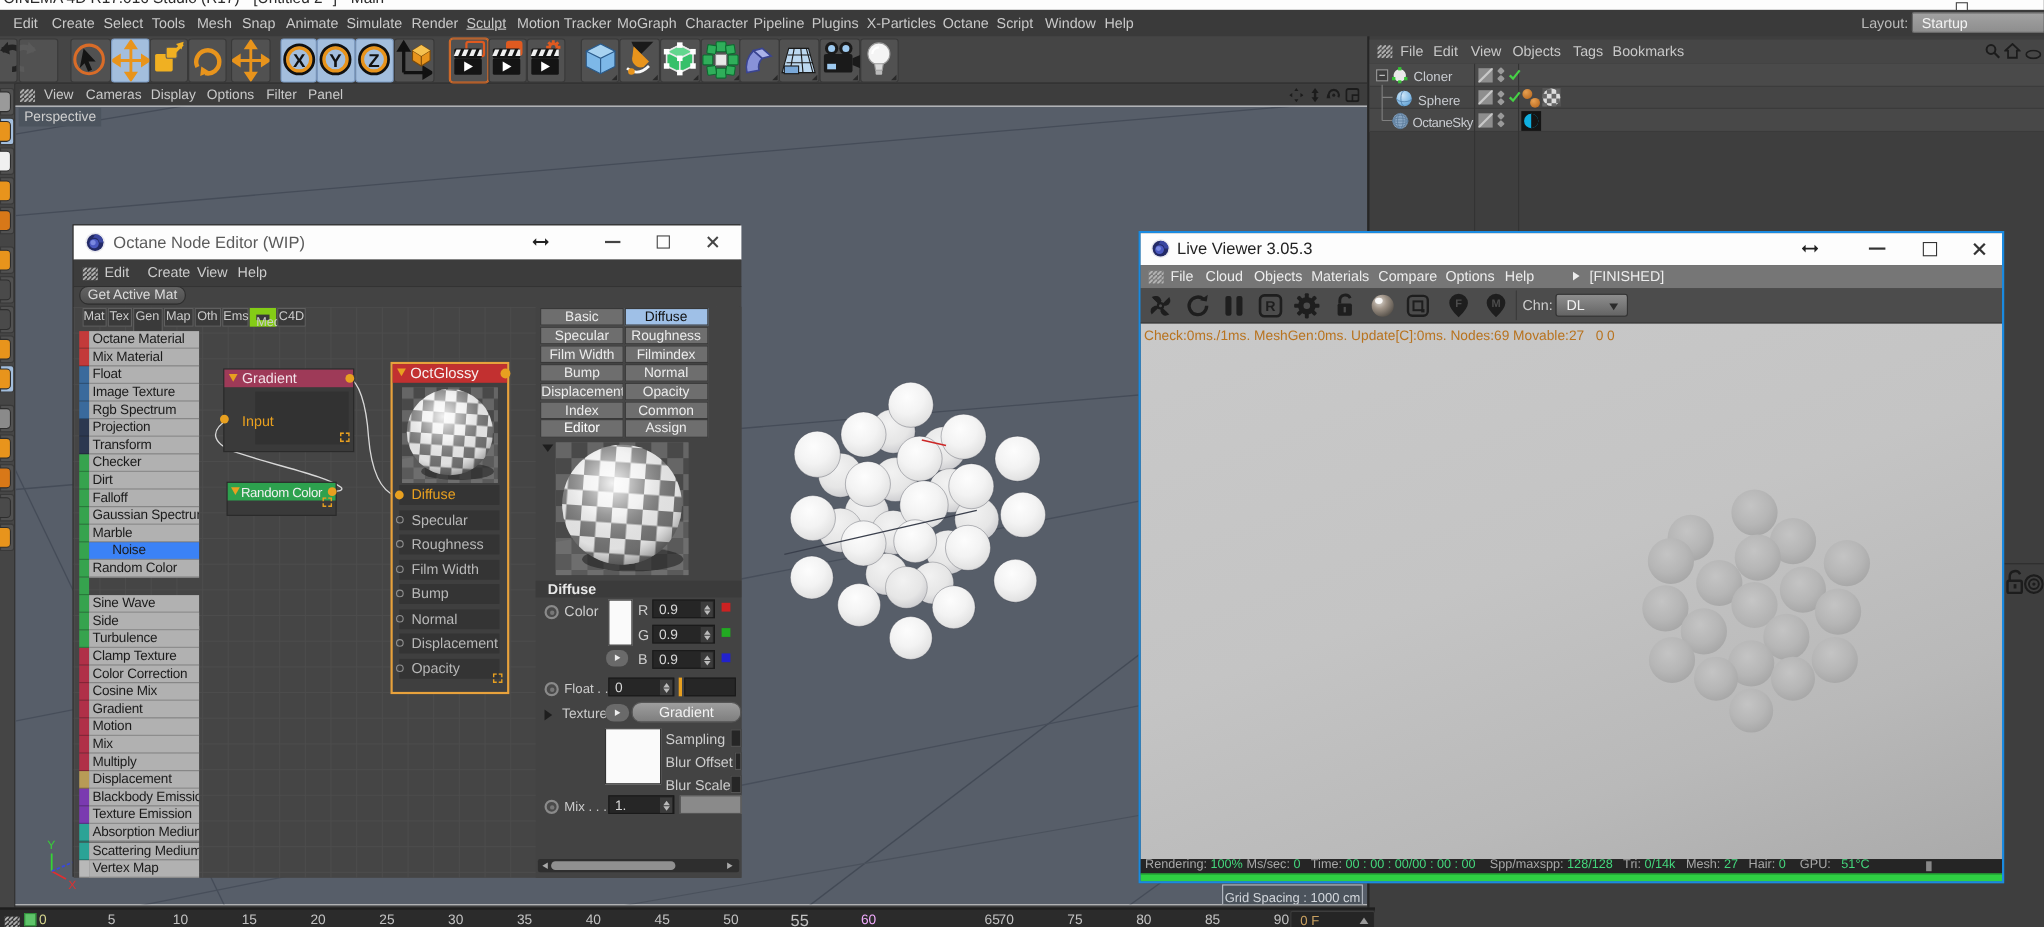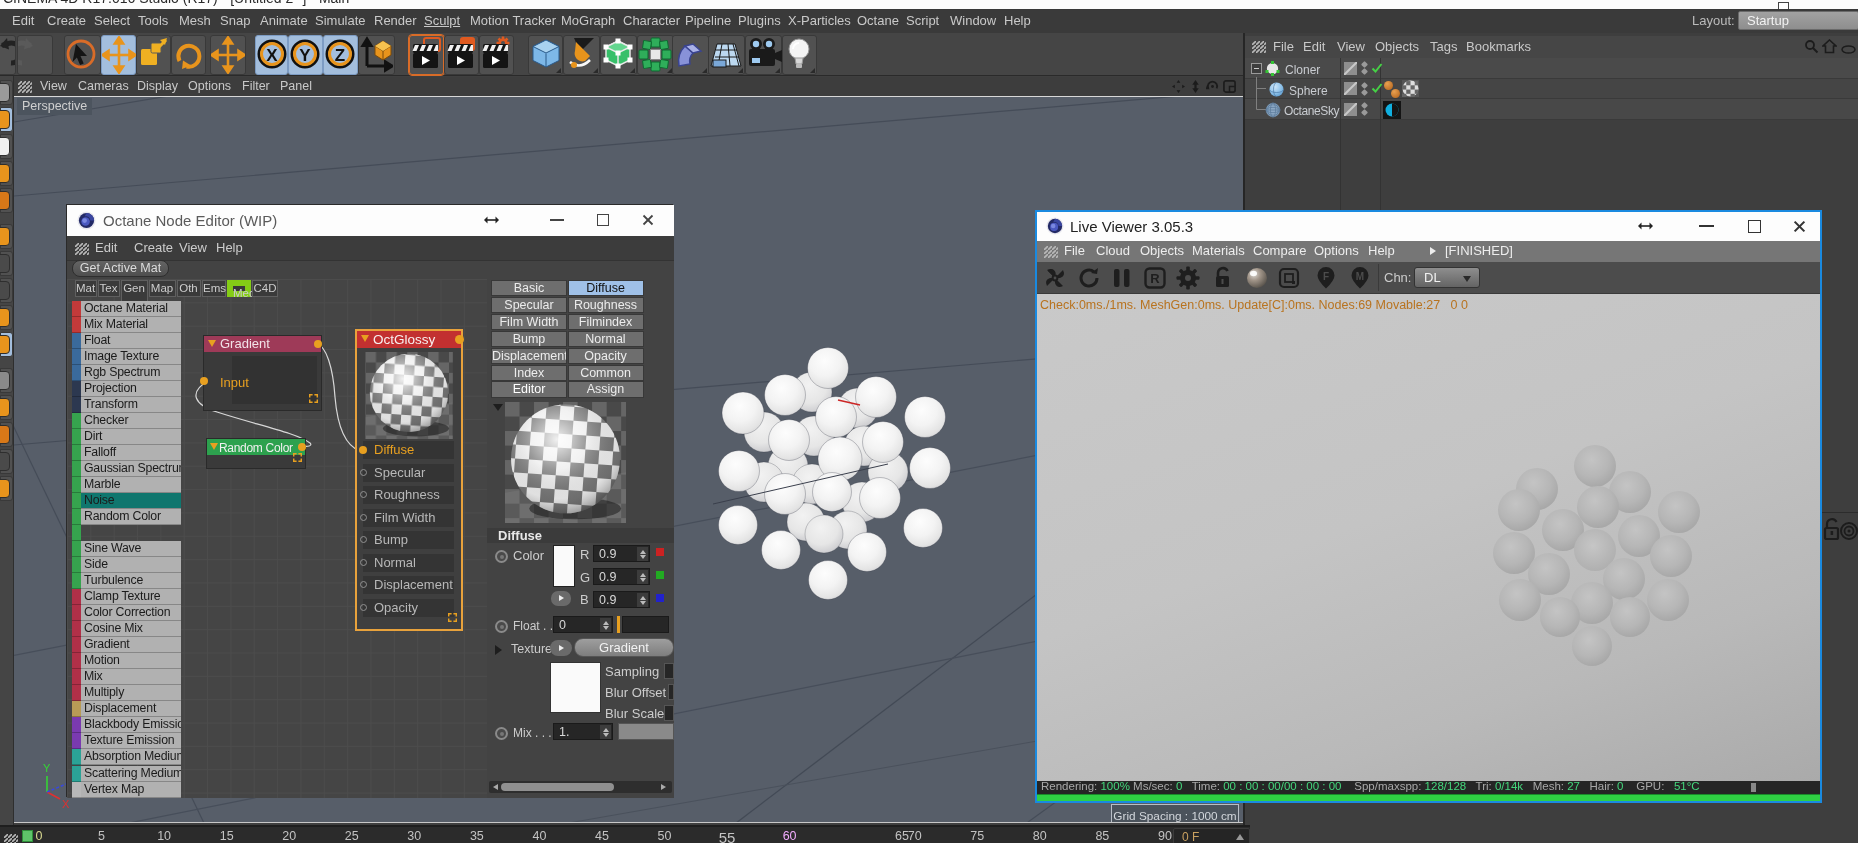--- a/index.html
+++ b/index.html
@@ -610,21 +610,21 @@
     <div style="position:absolute;left:14px;top:207.8px;width:100px;height:16px;background:#b1b1b1;border-bottom:1px solid #878787;font-size:12.3px;color:#1b1b1b;line-height:15.5px;padding-left:3px;letter-spacing:-0.2px;overflow:hidden;white-space:nowrap;">Checker</div>
     <div style="position:absolute;left:4.5px;top:223.8px;width:9.5px;height:16px;background:#36a34e;border-bottom:1px solid rgba(0,0,0,0.25);"></div>
     <div style="position:absolute;left:14px;top:223.8px;width:100px;height:16px;background:#b1b1b1;border-bottom:1px solid #878787;font-size:12.3px;color:#1b1b1b;line-height:15.5px;padding-left:3px;letter-spacing:-0.2px;overflow:hidden;white-space:nowrap;">Dirt</div>
     <div style="position:absolute;left:4.5px;top:239.9px;width:9.5px;height:16px;background:#36a34e;border-bottom:1px solid rgba(0,0,0,0.25);"></div>
     <div style="position:absolute;left:14px;top:239.9px;width:100px;height:16px;background:#b1b1b1;border-bottom:1px solid #878787;font-size:12.3px;color:#1b1b1b;line-height:15.5px;padding-left:3px;letter-spacing:-0.2px;overflow:hidden;white-space:nowrap;">Falloff</div>
     <div style="position:absolute;left:4.5px;top:255.9px;width:9.5px;height:16px;background:#36a34e;border-bottom:1px solid rgba(0,0,0,0.25);"></div>
     <div style="position:absolute;left:14px;top:255.9px;width:100px;height:16px;background:#b1b1b1;border-bottom:1px solid #878787;font-size:12.3px;color:#1b1b1b;line-height:15.5px;padding-left:3px;letter-spacing:-0.2px;overflow:hidden;white-space:nowrap;">Gaussian Spectrum</div>
     <div style="position:absolute;left:4.5px;top:271.9px;width:9.5px;height:16px;background:#36a34e;border-bottom:1px solid rgba(0,0,0,0.25);"></div>
     <div style="position:absolute;left:14px;top:271.9px;width:100px;height:16px;background:#b1b1b1;border-bottom:1px solid #878787;font-size:12.3px;color:#1b1b1b;line-height:15.5px;padding-left:3px;letter-spacing:-0.2px;overflow:hidden;white-space:nowrap;">Marble</div>
     <div style="position:absolute;left:4.5px;top:288.0px;width:9.5px;height:16px;background:#36a34e;border-bottom:1px solid rgba(0,0,0,0.25);"></div>
-    <div style="position:absolute;left:14px;top:288.0px;width:100px;height:16px;background:#0f766e;border-bottom:1px solid #878787;font-size:12.3px;color:#1b1b1b;line-height:15.5px;padding-left:3px;letter-spacing:-0.2px;overflow:hidden;white-space:nowrap;">Noise</div>
+    <div style="position:absolute;left:14px;top:288.0px;width:100px;height:16px;background:#3b82f6;border-bottom:1px solid #878787;font-size:12.3px;color:#1b1b1b;line-height:15.5px;padding-left:21px;letter-spacing:-0.2px;overflow:hidden;white-space:nowrap;">Noise</div>
     <div style="position:absolute;left:4.5px;top:304.0px;width:9.5px;height:16px;background:#36a34e;border-bottom:1px solid rgba(0,0,0,0.25);"></div>
     <div style="position:absolute;left:14px;top:304.0px;width:100px;height:16px;background:#b1b1b1;border-bottom:1px solid #878787;font-size:12.3px;color:#1b1b1b;line-height:15.5px;padding-left:3px;letter-spacing:-0.2px;overflow:hidden;white-space:nowrap;">Random Color</div>
     <div style="position:absolute;left:4.5px;top:320.0px;width:9.5px;height:16px;background:#36a34e;border-bottom:1px solid rgba(0,0,0,0.25);"></div>
     <div style="position:absolute;left:14px;top:320.0px;width:100px;height:16px;background:#b1b1b1;border-bottom:4px solid #ffffff;font-size:12.3px;color:#4c1d95;line-height:15.5px;padding-left:3px;letter-spacing:-0.2px;overflow:hidden;white-space:nowrap;margin-top:32px;">Ridged Fractal</div>
     <div style="position:absolute;left:4.5px;top:336.1px;width:9.5px;height:16px;background:#36a34e;border-bottom:1px solid rgba(0,0,0,0.25);"></div>
     <div style="position:absolute;left:14px;top:336.1px;width:100px;height:16px;background:#b1b1b1;border-bottom:1px solid #878787;font-size:12.3px;color:#1b1b1b;line-height:15.5px;padding-left:3px;letter-spacing:-0.2px;overflow:hidden;white-space:nowrap;">Sine Wave</div>
     <div style="position:absolute;left:4.5px;top:352.1px;width:9.5px;height:16px;background:#36a34e;border-bottom:1px solid rgba(0,0,0,0.25);"></div>
     <div style="position:absolute;left:14px;top:352.1px;width:100px;height:16px;background:#b1b1b1;border-bottom:1px solid #878787;font-size:12.3px;color:#1b1b1b;line-height:15.5px;padding-left:3px;letter-spacing:-0.2px;overflow:hidden;white-space:nowrap;">Side</div>
     <div style="position:absolute;left:4.5px;top:368.1px;width:9.5px;height:16px;background:#36a34e;border-bottom:1px solid rgba(0,0,0,0.25);"></div>
     <div style="position:absolute;left:14px;top:368.1px;width:100px;height:16px;background:#b1b1b1;border-bottom:1px solid #878787;font-size:12.3px;color:#1b1b1b;line-height:15.5px;padding-left:3px;letter-spacing:-0.2px;overflow:hidden;white-space:nowrap;">Turbulence</div>

